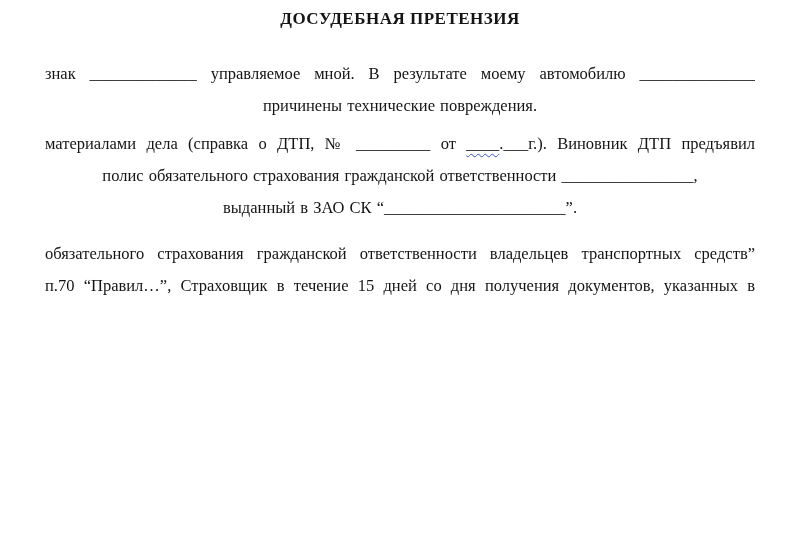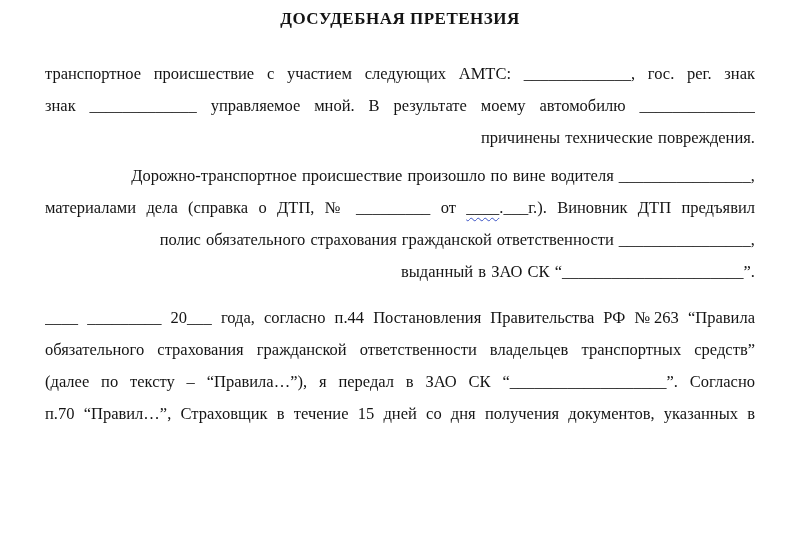--- a/index.html
+++ b/index.html
@@ -43,49 +43,45 @@
     line-height: 32px;
     overflow: hidden;
     white-space: normal;
     word-spacing: 1px;
   }
   .doc-line.justified {
     text-align: justify;
     text-align-last: justify;
   }
   .doc-line.plain {
-    text-align: right;
+    text-align: center;
     font-family: Liberation Serif, serif;
   }
   .squiggle {
     text-decoration-line: underline;
     text-decoration-style: wavy;
     text-decoration-color: var(--spellcheck-color, #3b53c4);
     text-decoration-thickness: 1px;
     text-underline-offset: 3.5px;
     text-decoration-skip-ink: none;
   }
 </style>
 </head>
 <body>
 
 <div class="page" data-name="document-page" style="--page-bg: #ffffff; --text-color: #141414; --spellcheck-color: #3b53c4;">
   <div class="doc-title" data-name="document-title">ДОСУДЕБНАЯ ПРЕТЕНЗИЯ</div>
   <div id="doc-body" data-name="document-body">
       <div class="doc-paragraph" data-name="paragraph-incident">
-        <div class="doc-line justified" data-name="document-line"><span class="" data-name="text-segment">транспортное происшествие с участием следующих АМТС: _____________, гос. рег. знак</span></div>
         <div class="doc-line justified" data-name="document-line"><span class="" data-name="text-segment">знак _____________ управляемое мной. В результате моему автомобилю ______________</span></div>
         <div class="doc-line plain" data-name="document-line"><span class="" data-name="text-segment">причинены технические повреждения.</span></div>
       </div>
       <div class="doc-paragraph" data-name="paragraph-fault">
-        <div class="doc-line plain" data-name="document-line"><span class="" data-name="text-segment">Дорожно-транспортное происшествие произошло по вине водителя ________________,</span></div>
         <div class="doc-line justified" data-name="document-line"><span class="" data-name="text-segment">материалами дела (справка о ДТП, № _________ от </span><span class="squiggle" data-name="spellcheck-marked-text">____</span><span class="" data-name="text-segment">.___г.). Виновник ДТП предъявил</span></div>
         <div class="doc-line plain" data-name="document-line"><span class="" data-name="text-segment">полис обязательного страхования гражданской ответственности ________________,</span></div>
         <div class="doc-line plain" data-name="document-line"><span class="" data-name="text-segment">выданный в ЗАО СК “______________________”.</span></div>
       </div>
       <div class="doc-paragraph" data-name="paragraph-claim">
-        <div class="doc-line justified" data-name="document-line"><span class="" data-name="text-segment">____ _________ 20___ года, согласно п.44 Постановления Правительства РФ №263 “Правила</span></div>
         <div class="doc-line justified" data-name="document-line"><span class="" data-name="text-segment">обязательного страхования гражданской ответственности владельцев транспортных средств”</span></div>
-        <div class="doc-line justified" data-name="document-line"><span class="" data-name="text-segment">(далее по тексту – “Правила…”), я передал в ЗАО СК “___________________”. Согласно</span></div>
         <div class="doc-line justified" data-name="document-line"><span class="" data-name="text-segment">п.70 “Правил…”, Страховщик в течение 15 дней со дня получения документов, указанных в</span></div>
       </div>
     </div>
 </div>
 
 </body></html>

